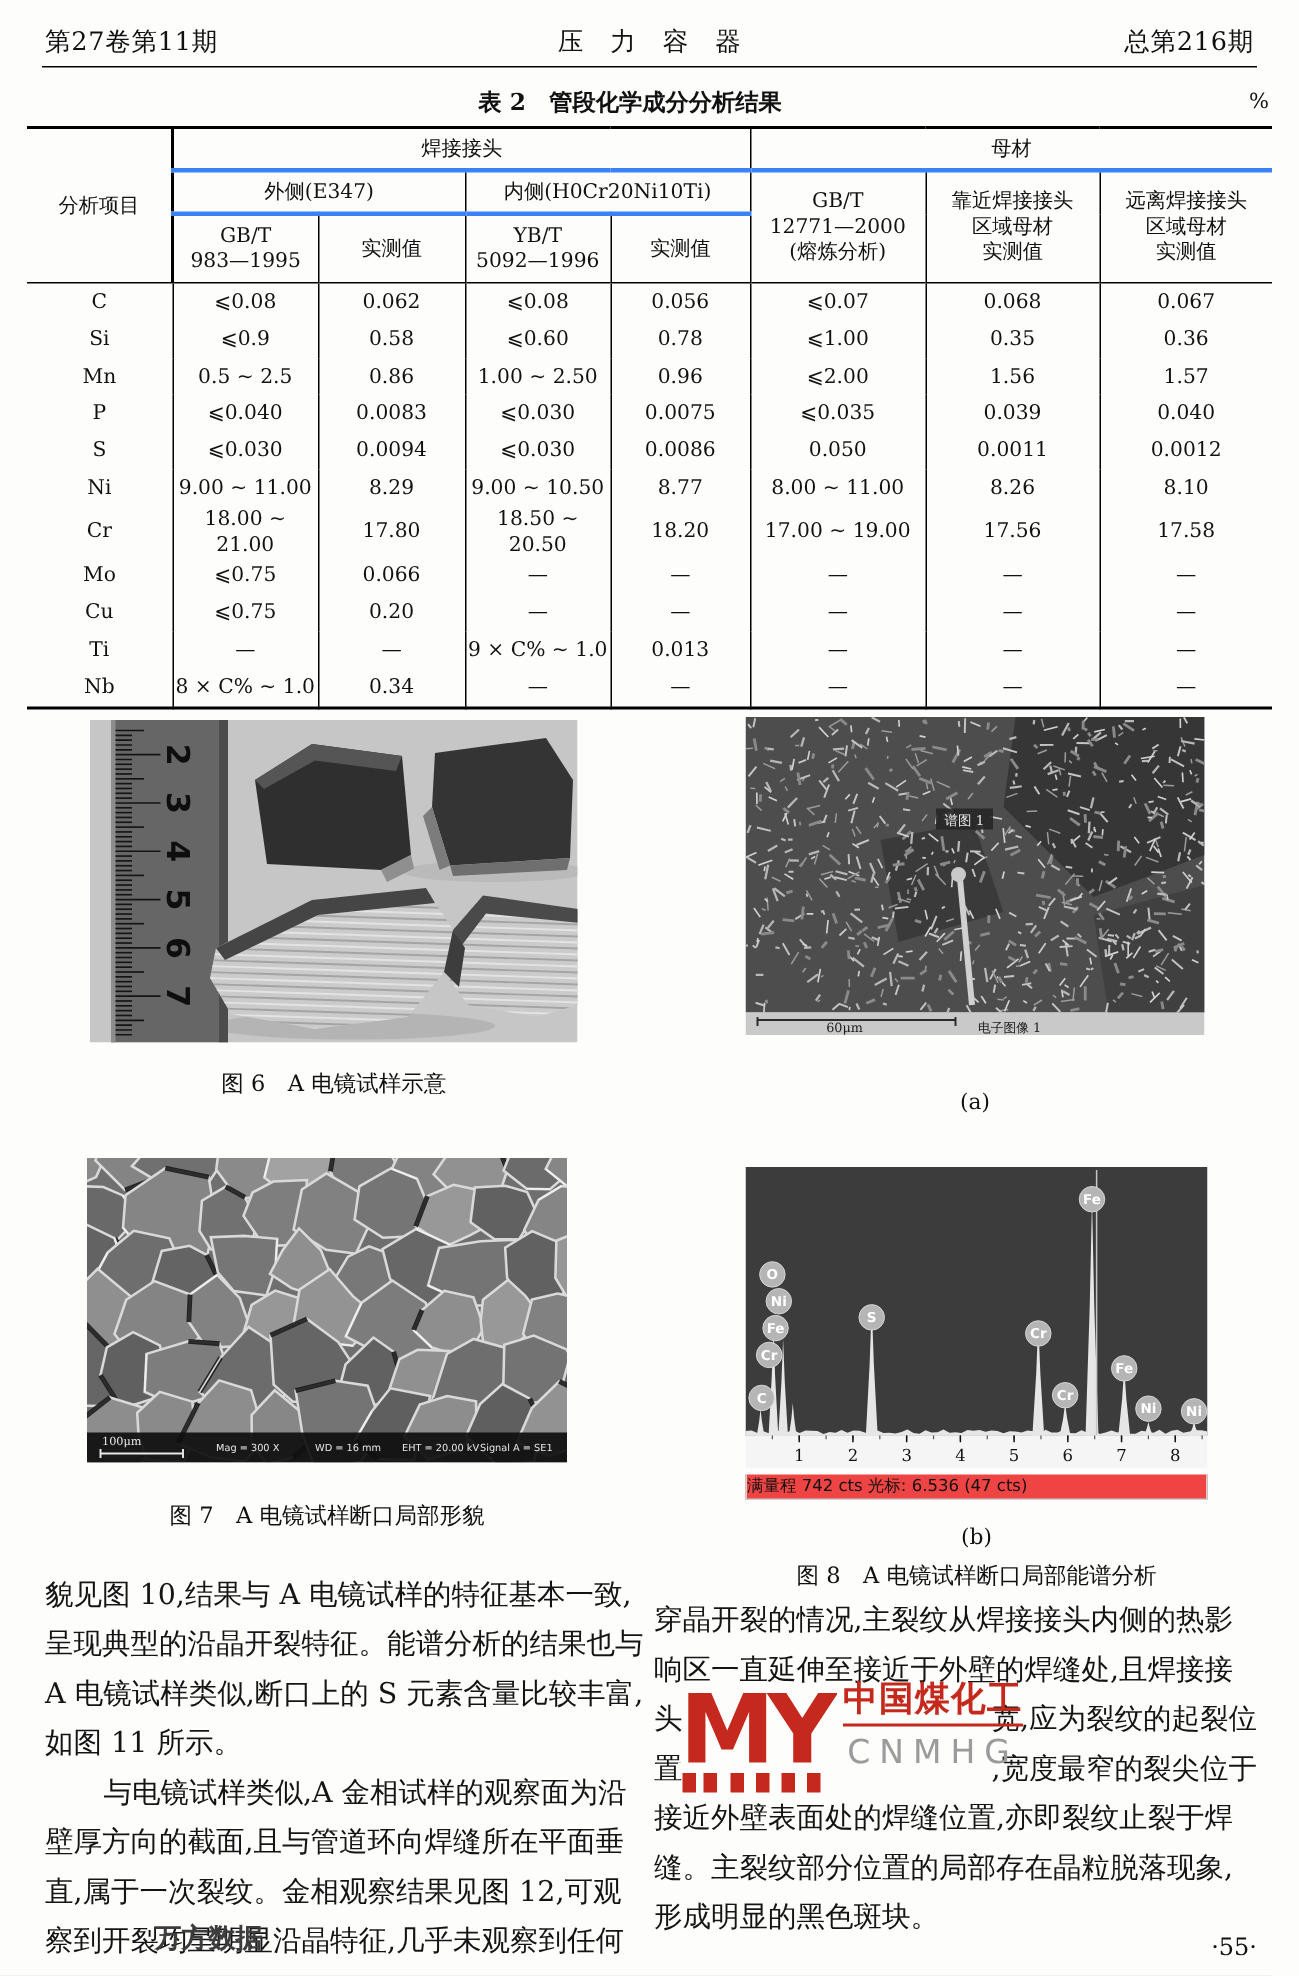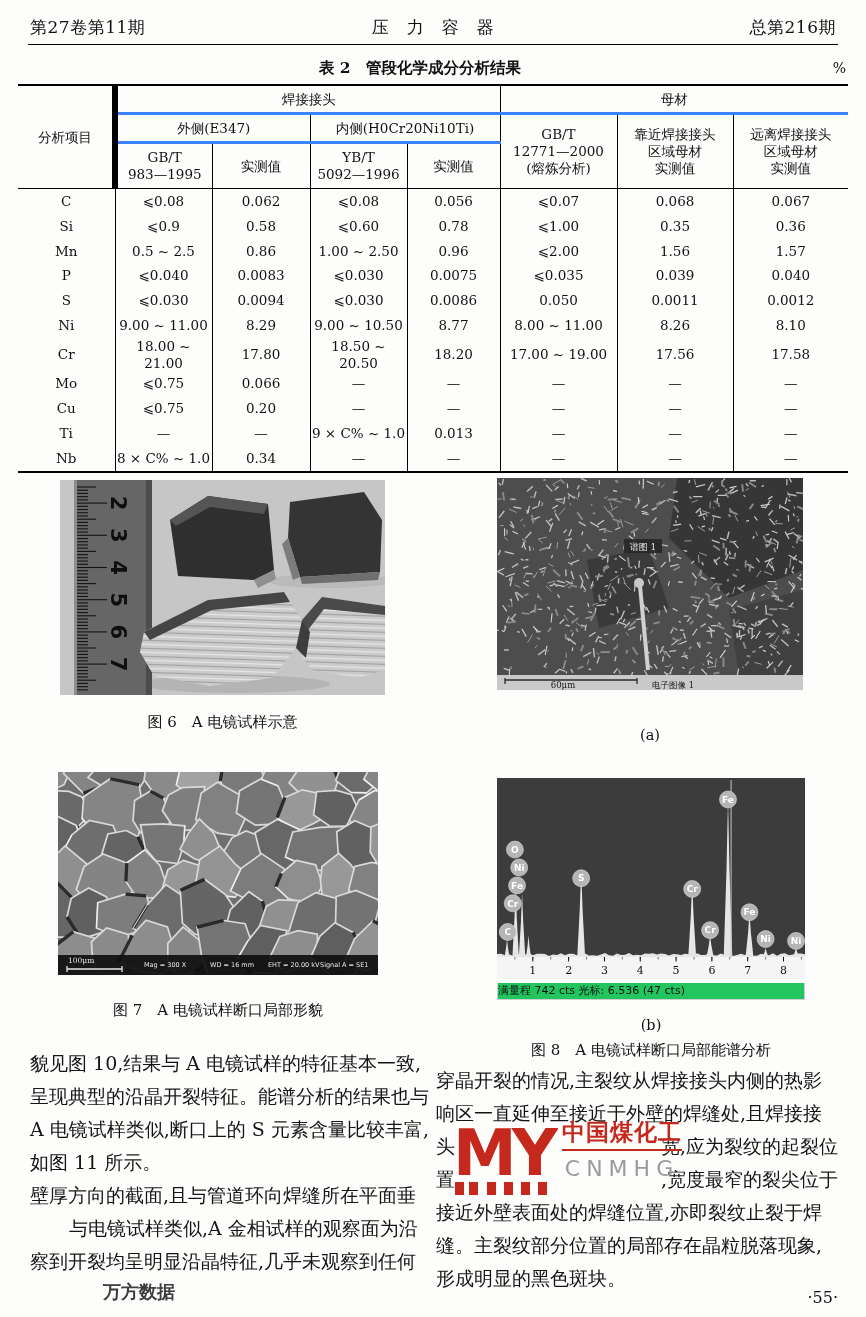--- a/index.html
+++ b/index.html
@@ -15,31 +15,31 @@
   .tbl-title{position:absolute;top:58px;left:0;width:840px;text-align:center;font-weight:bold;font-size:15.5px;}
   .tbl-unit{position:absolute;top:60px;right:20px;font-size:14px;}
   
   .comp-table{position:absolute;left:18px;top:84px;width:830px;border-collapse:collapse;table-layout:fixed;
               font-size:13.5px;border-top:2px solid #000;border-bottom:2px solid #000;}
   .comp-table thead{border-bottom:1.6px solid #000;}
   .comp-table th,.comp-table td{font-weight:normal;text-align:center;padding:0 1px;line-height:1.25;}
   .hr1 th{height:26px;} .hr2 th{height:26px;} .hr3 th{height:44px;}
   .comp-table tbody td{height:24.8px;}
   .comp-table tbody td + td{border-left:1px solid #000;}
-  .bl{border-left:1px solid #000;} .bb{border-bottom:3px solid #3b82f6;} .br{border-right:6px solid #000000;}
+  .bl{border-left:1px solid #000;} .bb{border-bottom:3px solid #3b82f6;} .br{border-right:2px solid #000000;}
   .pre{white-space:pre-line;}
   
   .figbox{position:absolute;}
   .caption{position:absolute;text-align:center;font-size:15px;color:#111;}
   #cap6{left:60px;top:713px;width:325px;}
   #capA{left:497px;top:727px;width:306px;font-size:14.5px;}
   #cap7{left:38px;top:1001px;width:360px;}
   #capB{left:497px;top:1017px;width:308px;font-size:14.5px;}
   #cap8{left:497px;top:1041px;width:308px;white-space:nowrap;text-align:center;}
-  .eds-status{width:306px;height:16px;background:#22c55e;border:1px solid #cfcfcf;border-top:none;
+  .eds-status{width:306px;height:16px;background:#ef4444;border:1px solid #cfcfcf;border-top:none;
               font-size:11px;line-height:15px;color:#111;text-align:left;overflow:hidden;
               font-family:"DejaVu Sans","Liberation Sans",sans-serif;}
   
   .col{position:absolute;width:404px;font-size:19px;line-height:33px;color:#141414;}
   .col-left{left:30px;top:1047px;}
   .col-right{left:436px;top:1064px;}
   .tline{white-space:nowrap;height:33px;}
   .indent{text-indent:2.05em;}
   .logo-gap{display:inline-block;width:206px;}
   
@@ -1291,22 +1291,23 @@
     <div class="eds-status">满量程 742 cts 光标: 6.536  (47 cts)</div>
   </div>
   <div class="caption" id="capB">(b)</div>
   <div class="caption" id="cap8">图 8　A 电镜试样断口局部能谱分析</div>
 
   <div class="col col-left">
       <div class="tline">貌见图 10,结果与 A 电镜试样的特征基本一致,</div>
       <div class="tline">呈现典型的沿晶开裂特征。能谱分析的结果也与</div>
       <div class="tline">A 电镜试样类似,断口上的 S 元素含量比较丰富,</div>
       <div class="tline">如图 11 所示。</div>
+      <div class="tline indent">与电镜试样类似,A 金相试样的观察面为沿</div>
       <div class="tline">壁厚方向的截面,且与管道环向焊缝所在平面垂</div>
-      <div class="tline indent">与电镜试样类似,A 金相试样的观察面为沿</div>
+      <div class="tline">直,属于一次裂纹。金相观察结果见图 12,可观</div>
       <div class="tline">察到开裂均呈明显沿晶特征,几乎未观察到任何</div>
     </div>
   <div class="col col-right">
       <div class="tline">穿晶开裂的情况,主裂纹从焊接接头内侧的热影</div>
       <div class="tline">响区一直延伸至接近于外壁的焊缝处,且焊接接</div>
       <div class="tline"><span>头</span><span class="logo-gap"></span><span>宽,应为裂纹的起裂位</span></div>
       <div class="tline"><span>置</span><span class="logo-gap"></span><span>,宽度最窄的裂尖位于</span></div>
       <div class="tline">接近外壁表面处的焊缝位置,亦即裂纹止裂于焊</div>
       <div class="tline">缝。主裂纹部分位置的局部存在晶粒脱落现象,</div>
       <div class="tline">形成明显的黑色斑块。</div>

